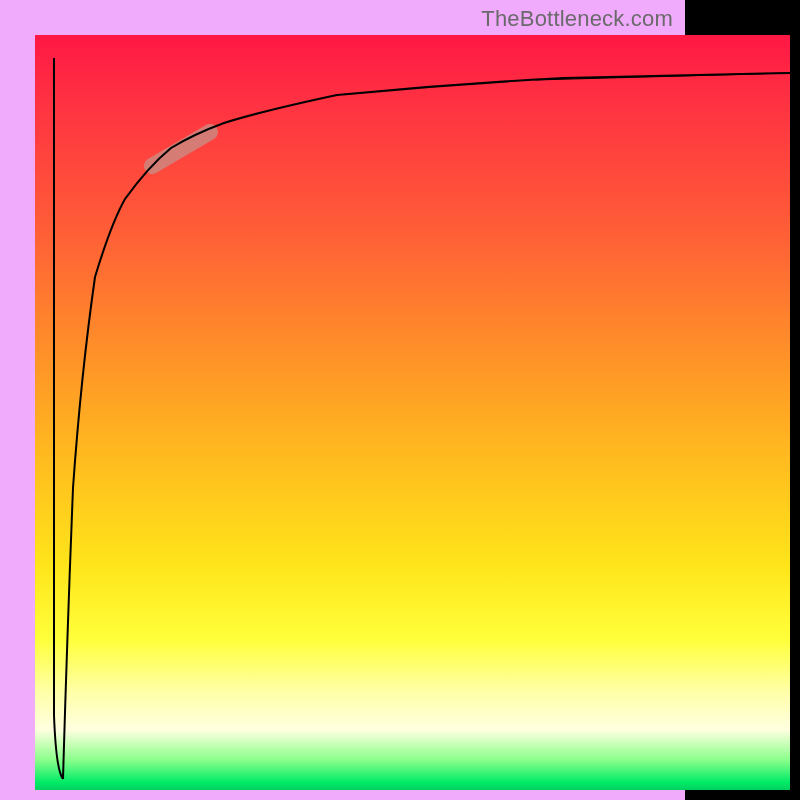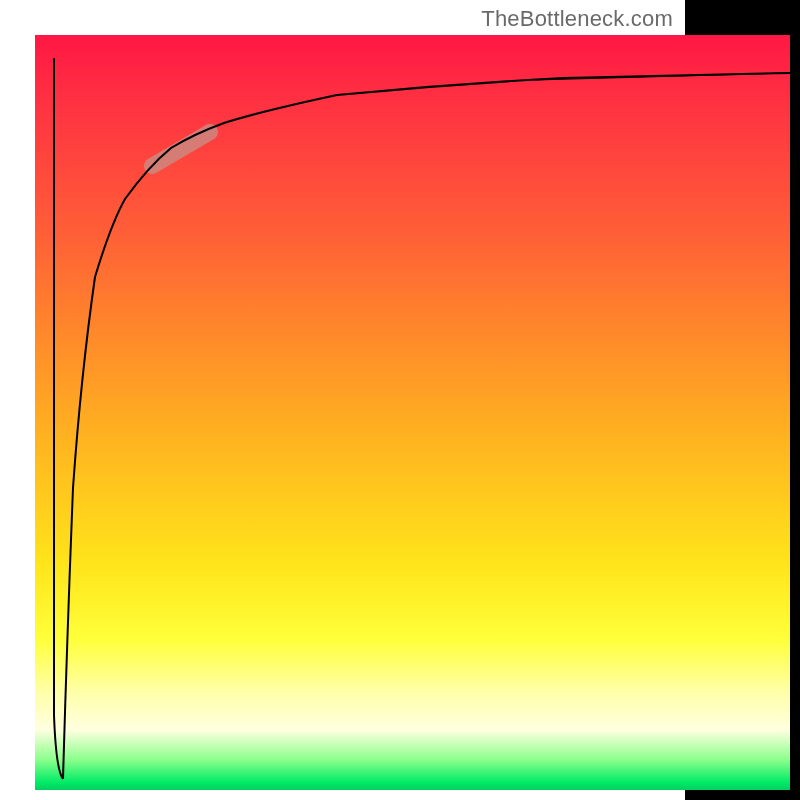--- a/index.html
+++ b/index.html
@@ -7,21 +7,21 @@
     padding: 0;
     width: 800px;
     height: 800px;
     background: #000;
     overflow: hidden;
   }
   .frame {
     position: relative;
     width: 685px;
     height: 800px;
-    background: #ffffff;
+    background: #f0abfc;
   }
   .plot-area {
     position: absolute;
     left: 35px;
     top: 35px;
     width: 755px;
     height: 755px;
     background: linear-gradient(to bottom,
       #ff1744 0%,
       #ff2f42 8%,

